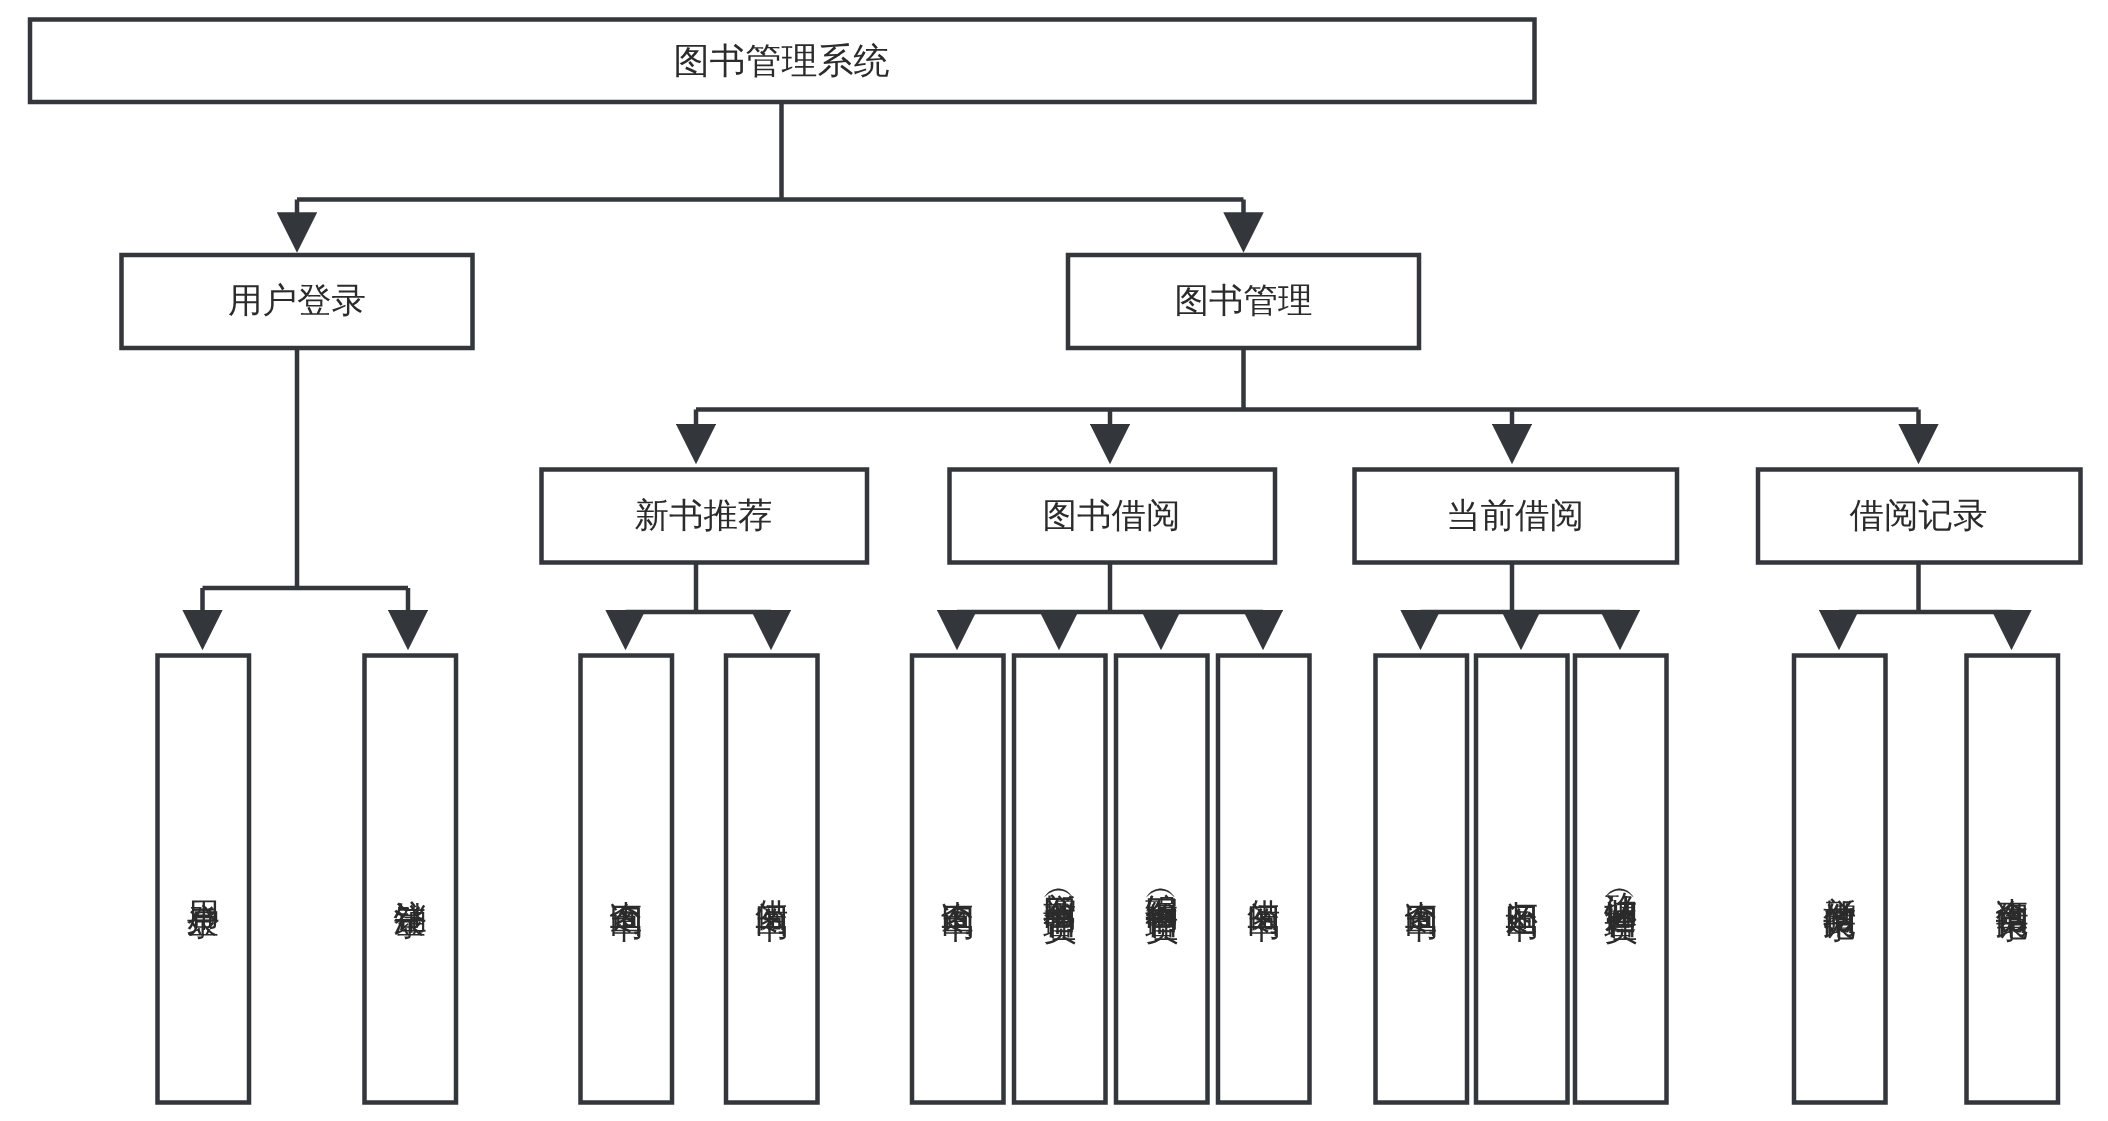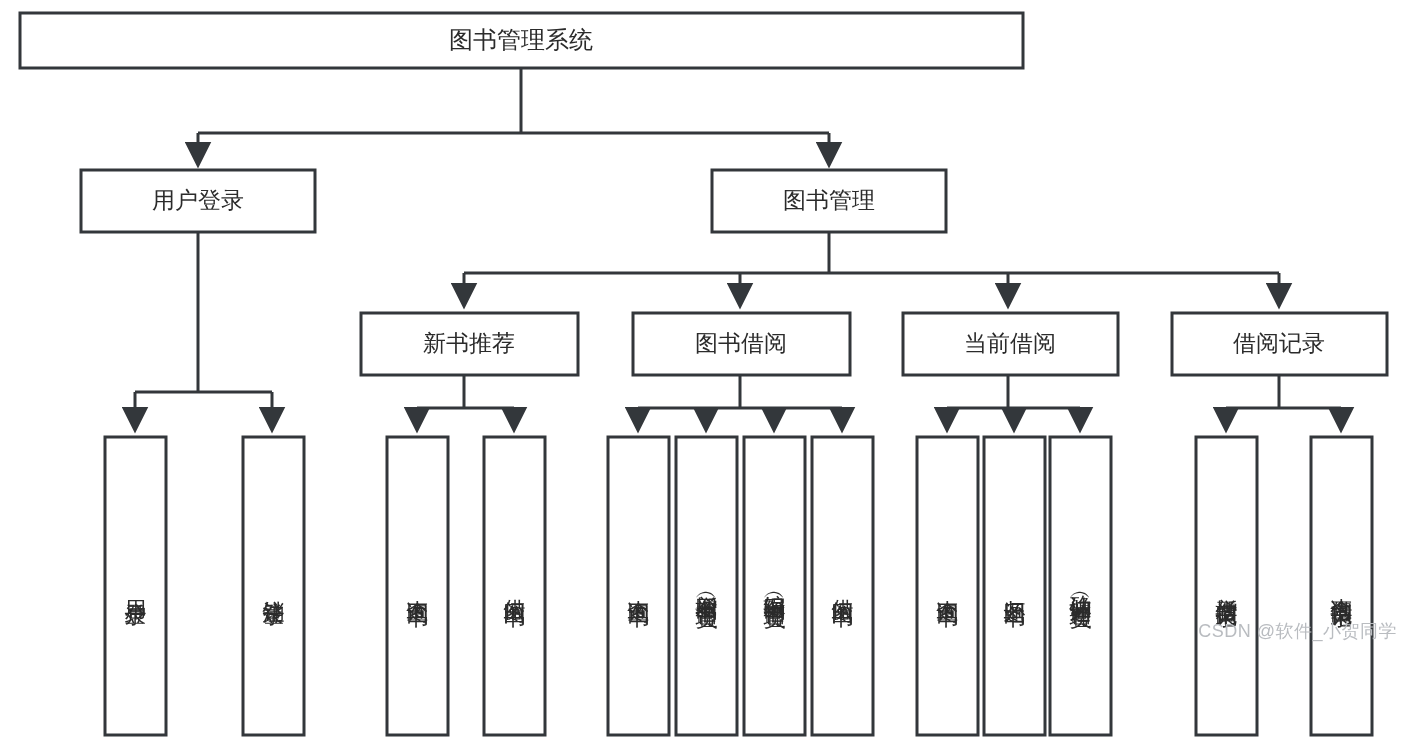--- a/index.html
+++ b/index.html
@@ -207,15 +207,14 @@
   <div class="leaf-label" style="left:608px; top:437px; width:61px; height:298px;">查询图书</div>
   <div class="leaf-label" style="left:676px; top:437px; width:61px; height:298px;">新增图书（管理员）</div>
   <div class="leaf-label" style="left:744px; top:437px; width:61px; height:298px;">编辑图书（管理员）</div>
   <div class="leaf-label" style="left:812px; top:437px; width:61px; height:298px;">借阅图书</div>
   <div class="leaf-label" style="left:917px; top:437px; width:61px; height:298px;">查询图书</div>
   <div class="leaf-label" style="left:984px; top:437px; width:61px; height:298px;">归还图书</div>
   <div class="leaf-label" style="left:1050px; top:437px; width:61px; height:298px;">确认归还（管理员）</div>
   <div class="leaf-label" style="left:1196px; top:437px; width:61px; height:298px;">新增借阅记录</div>
   <div class="leaf-label" style="left:1311px; top:437px; width:61px; height:298px;">查询借阅记录</div>
 
-  <div class="watermark">CSDN @软件_小贺同学</div>
 
 </div>
 
 </body></html>

